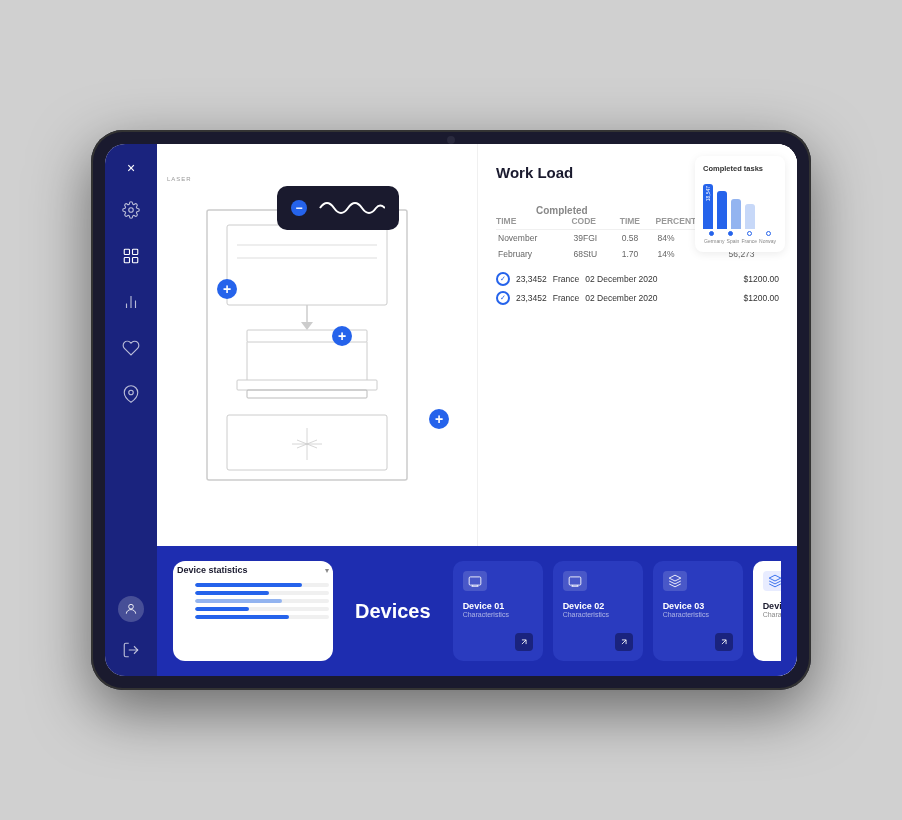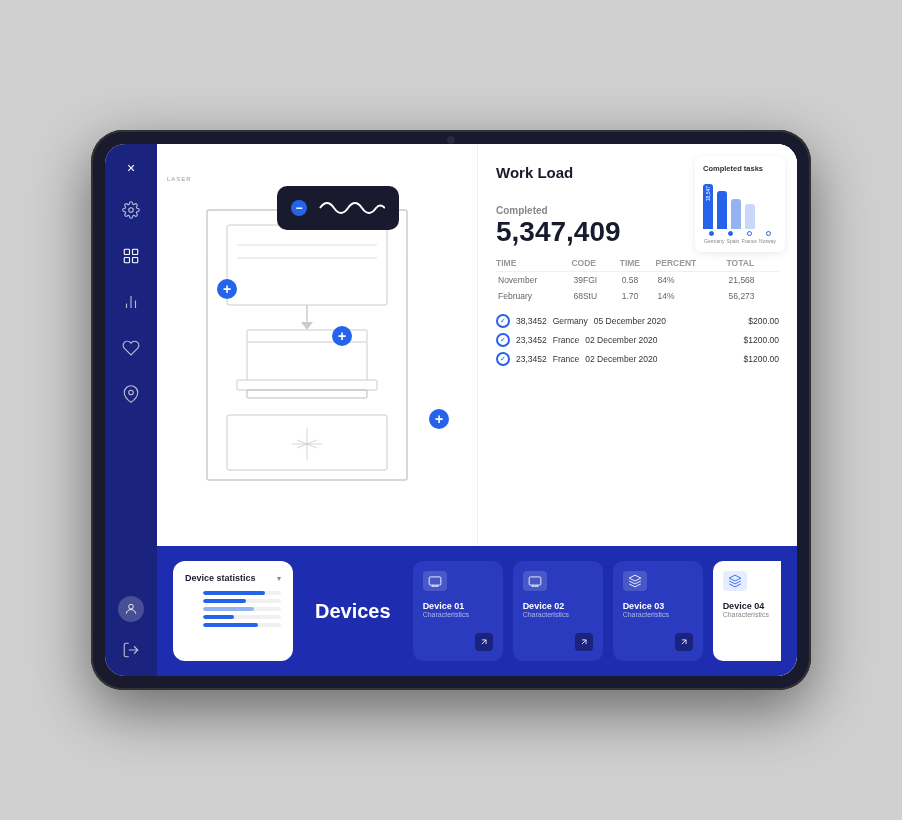--- a/index.html
+++ b/index.html
@@ -219,20 +219,21 @@
       font-size: 15px;
       font-weight: 700;
       color: #1a1a2e;
       margin-bottom: 24px;
     }
 
     .completed-label {
       font-size: 10px;
       color: #888;
       font-weight: 600;
+      margin-left: 40px;
     }
 
     .completed-number {
       font-size: 28px;
       font-weight: 700;
       color: #1a1a2e;
       margin-bottom: 10px;
     }
 
     .stats-table {
@@ -349,22 +350,22 @@
       align-items: center;
       padding: 0 16px;
       gap: 14px;
       flex-shrink: 0;
     }
 
     
     .device-stats-card {
       background: white;
       border-radius: 12px;
-      padding: 12px;
-      width: 120px;
+      padding: 4px;
+      width: 160px;
       height: 100px;
       flex-shrink: 0;
     }
 
     .card-header {
       display: flex;
       justify-content: space-between;
       align-items: center;
       margin-bottom: 8px;
     }
@@ -669,21 +670,20 @@
             <div style="display:flex;justify-content:space-around;margin-top:2px;">
               <span style="font-size:5px;color:#888;">Germany</span>
               <span style="font-size:5px;color:#888;">Spain</span>
               <span style="font-size:5px;color:#888;">France</span>
               <span style="font-size:5px;color:#888;">Norway</span>
             </div>
           </div>
 
           <div class="workload-title">Work Load</div>
           <div class="completed-label">Completed</div>
-          <div class="completed-number">5,347,409</div>
 
           <table class="stats-table">
             <thead>
               <tr>
                 <th>TIME</th>
                 <th>CODE</th>
                 <th>TIME</th>
                 <th>PERCENT</th>
                 <th>TOTAL</th>
               </tr>
@@ -702,27 +702,20 @@
                 <td>1.70</td>
                 <td>14%</td>
                 <td>56,273</td>
               </tr>
             </tbody>
           </table>
 
           <div class="transactions-list">
             <div class="transaction-row">
               <div class="check-icon"></div>
-              <span>38,3452</span>
-              <span>Germany</span>
-              <span>05 December 2020</span>
-              <span style="margin-left:auto;">$200.00</span>
-            </div>
-            <div class="transaction-row">
-              <div class="check-icon"></div>
               <span>23,3452</span>
               <span>France</span>
               <span>02 December 2020</span>
               <span style="margin-left:auto;">$1200.00</span>
             </div>
             <div class="transaction-row">
               <div class="check-icon"></div>
               <span>23,3452</span>
               <span>France</span>
               <span>02 December 2020</span>

